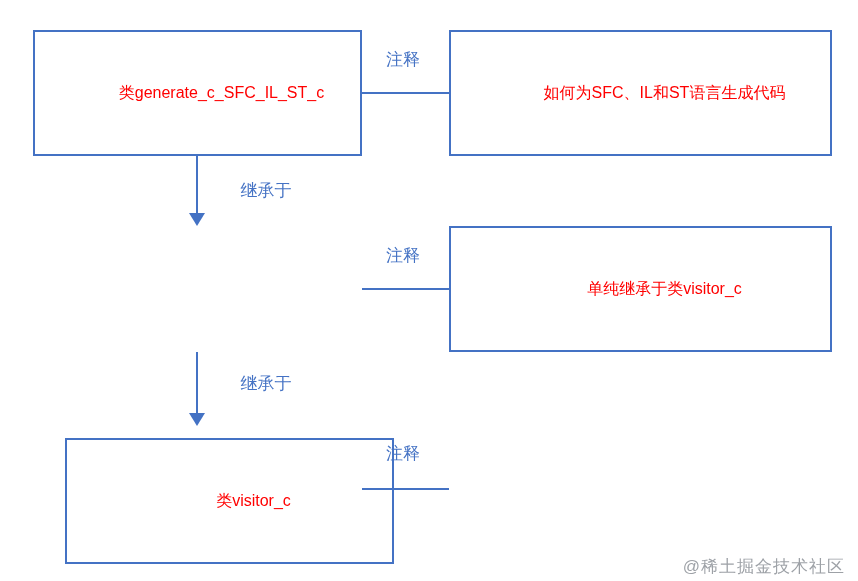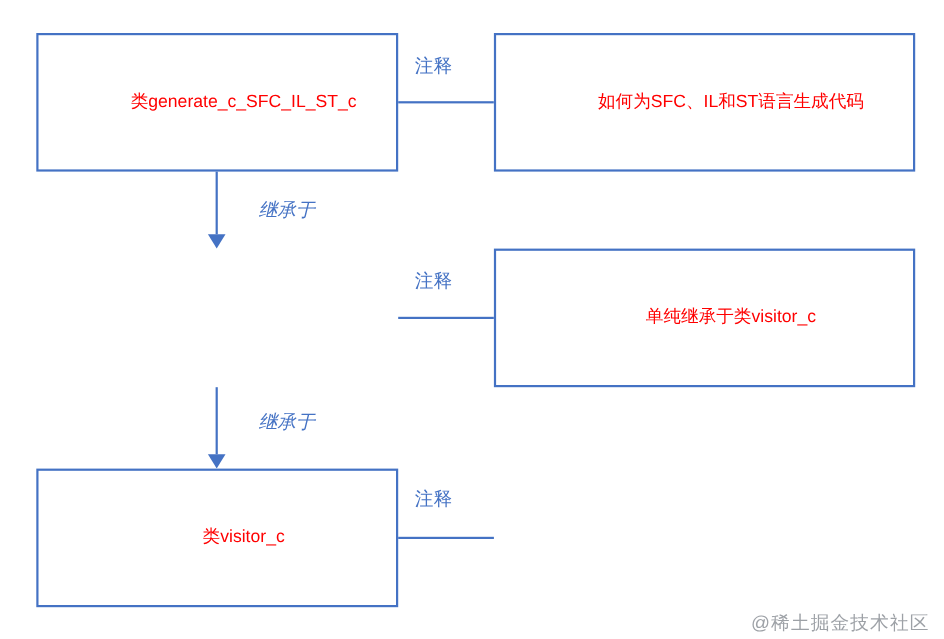--- a/index.html
+++ b/index.html
@@ -26,45 +26,45 @@
     font-size: 16px;
     text-align: center;
     box-sizing: border-box;
     line-height: 1.3;
     padding-left: 48px;
   }
   .node.col-left  { left: 33px;  width: 329px; }
   .node.col-right { left: 449px; width: 383px; text-align: center; }
   .row-1 { top: 30px;  height: 126px; }
   .row-2 { top: 226px; height: 126px; }
-  .row-3 { top: 426px; height: 126px; }
+  .row-3 { top: 438px; height: 126px; margin-left: 32px; }
 
   .h-connector {
     position: absolute;
     left: 362px;
     width: 87px;
     height: 2px;
     background: #4472c4;
   }
   .h-connector.c1 { top: 92px; }
   .h-connector.c2 { top: 288px; }
   .h-connector.c3 { top: 488px; }
 
   .edge-label {
     position: absolute;
     color: #4472c4;
     font-size: 17px;
-    text-align: left;
+    text-align: center;
     white-space: nowrap;
   }
   .comment-label { left: 377px; width: 52px; }
   .comment-label.l1 { top: 48px; }
   .comment-label.l2 { top: 244px; }
   .comment-label.l3 { top: 442px; }
-  .inherit-label { left: 235px; width: 62px; font-style: italic; }
+  .inherit-label { left: 235px; width: 62px; }
   .inherit-label.l1 { top: 179px; }
   .inherit-label.l2 { top: 372px; }
 
   .v-line {
     position: absolute;
     left: 196px;
     width: 2px;
     background: #4472c4;
   }
   .v-line.a1 { top: 156px; height: 57px; }

